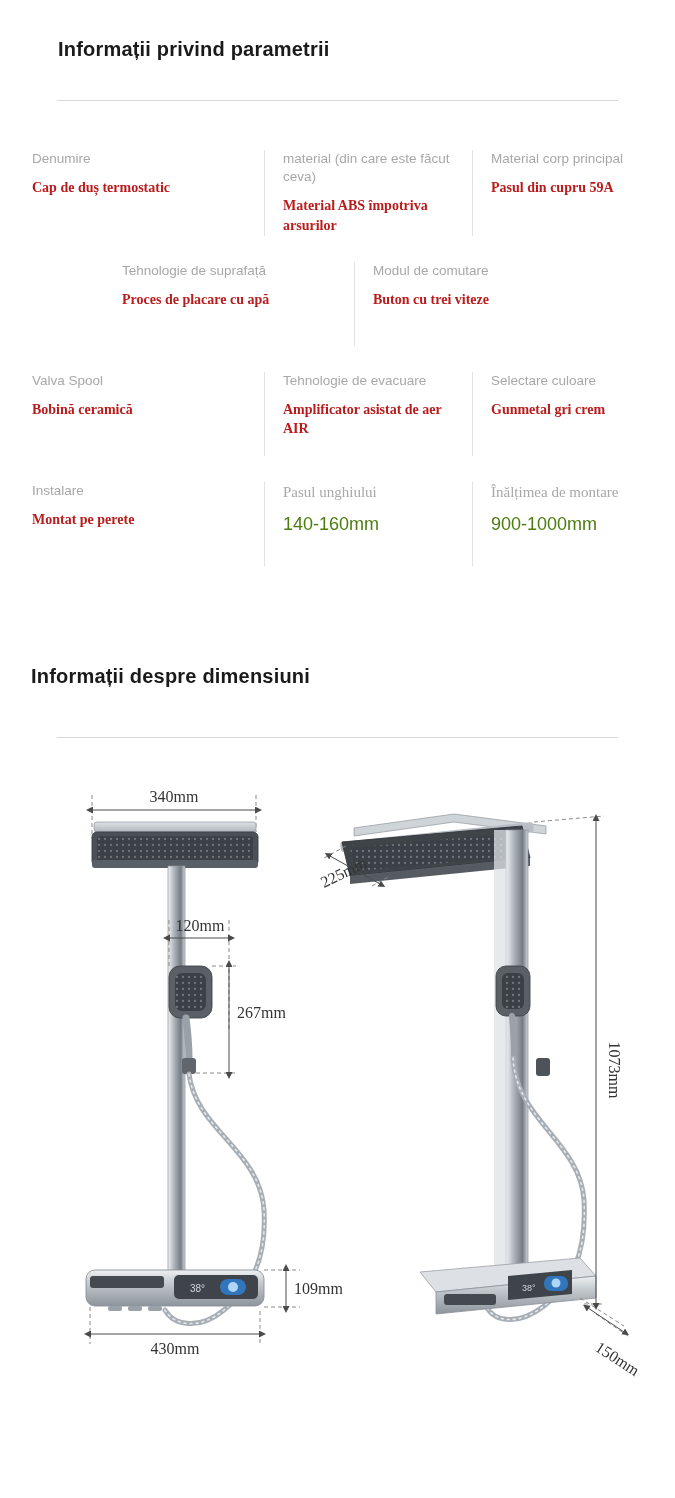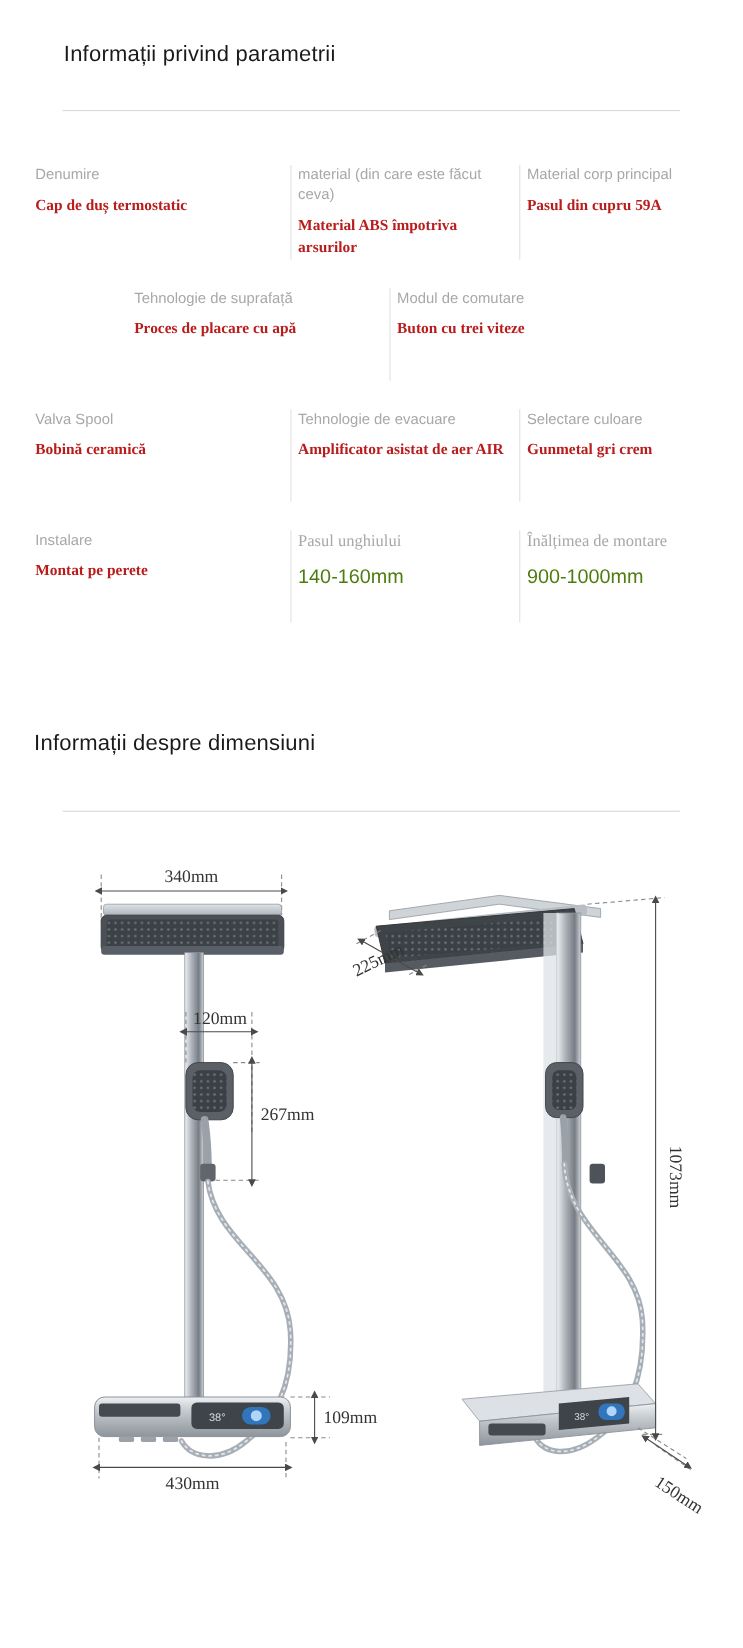--- a/index.html
+++ b/index.html
@@ -10,21 +10,21 @@
     background: #ffffff;
     font-family: "Liberation Sans", sans-serif;
     color: #222;
     position: relative;
     overflow: hidden;
   }
 
   
   .section-title {
     font-size: 20px;
-    font-weight: normal;
+    font-weight: bold;
     color: #1a1a1a;
     letter-spacing: 0.2px;
   }
   #params-title { position: absolute; left: 58px; top: 38px; }
   #dims-title  { position: absolute; left: 31px; top: 665px; }
 
   .rule {
     position: absolute;
     height: 1px;
     background: #d8d8d8;
@@ -46,21 +46,21 @@
     justify-content: center;
   }
   .pcell {
     flex: 1 1 0;
     padding-right: 14px;
     position: relative;
     min-height: 84px;
   }
   .pcell + .pcell {
     border-left: 1px solid #e2e2e2;
-    padding-left: 6px;
+    padding-left: 18px;
   }
   .pcell .label {
     font-size: 13.5px;
     color: #a8a8a8;
     line-height: 1.35;
     margin-bottom: 10px;
   }
   .pcell .value {
     font-size: 14px;
     font-weight: bold;

